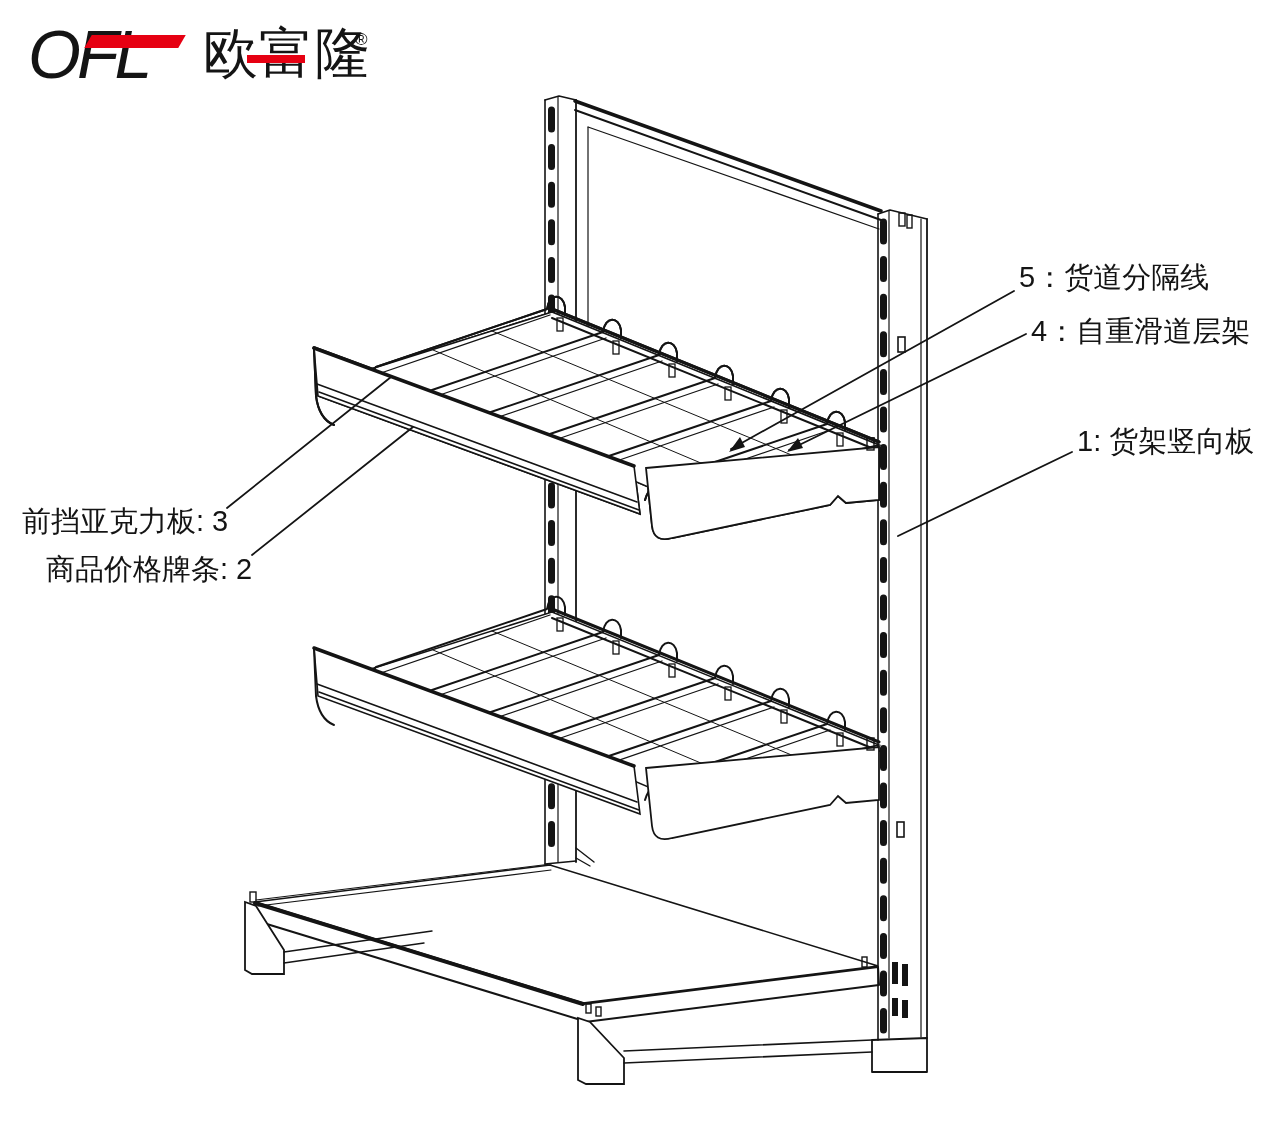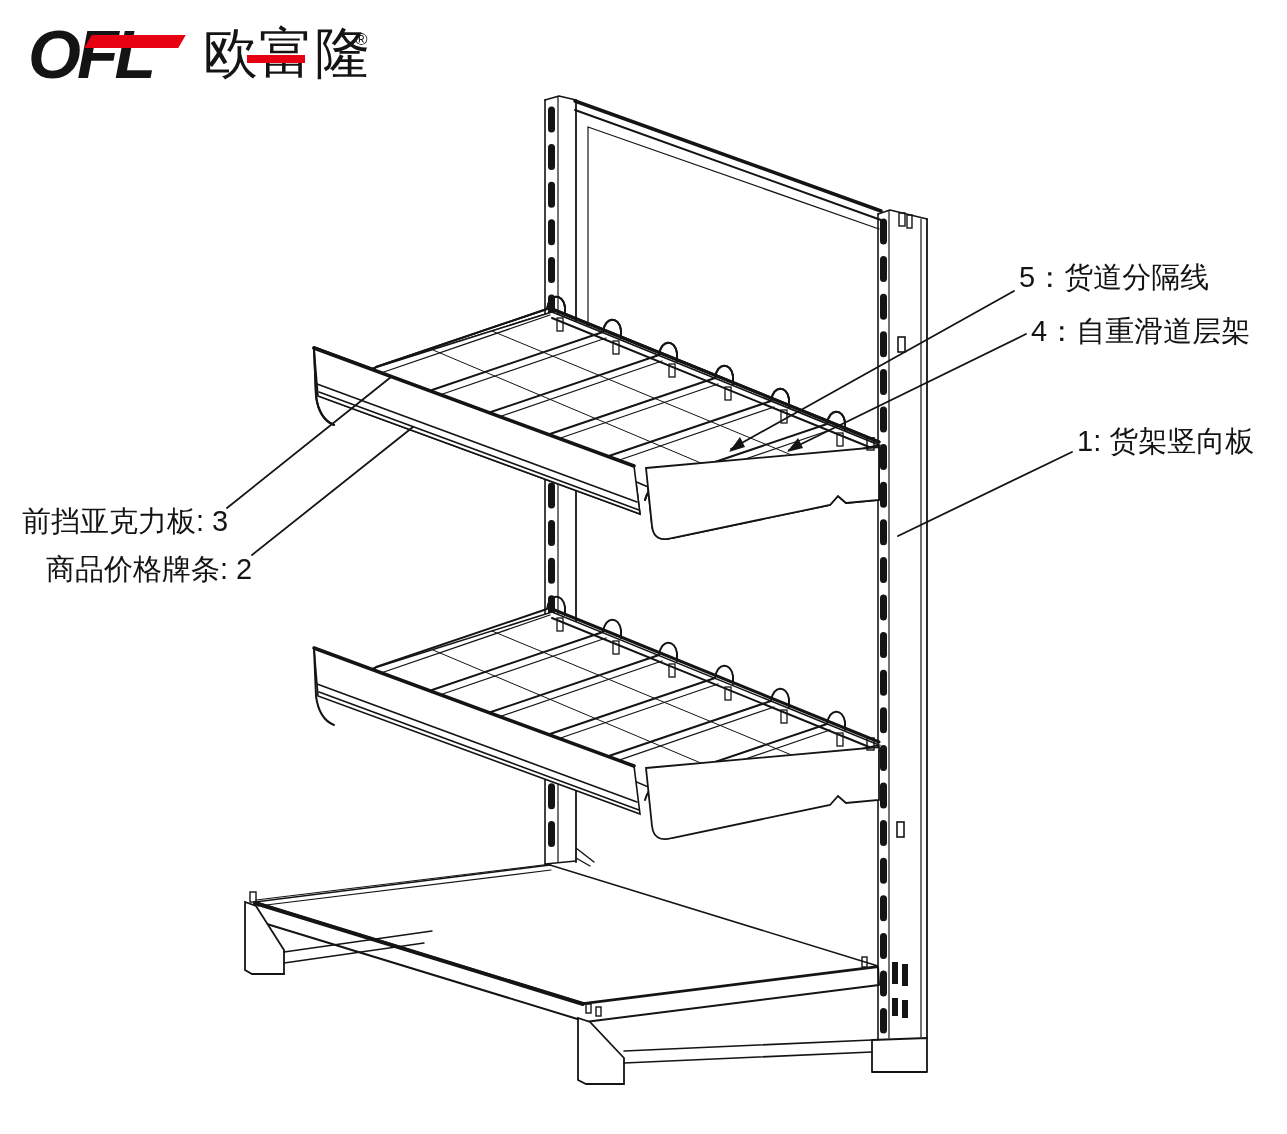--- a/index.html
+++ b/index.html
@@ -1,20 +1,20 @@
 <!DOCTYPE html>
 <html><head>
 <meta charset="utf-8">
 <style>
   html,body{margin:0;padding:0;background:#ffffff;}
   .page{position:relative;width:1287px;height:1134px;background:#ffffff;overflow:hidden;
         font-family:"Liberation Sans", sans-serif;color:#141414;}
   
   .logo{position:absolute;left:28px;top:18px;width:360px;height:84px;}
-  .ofl-latin{position:absolute;left:0;top:2px;font-style:italic;font-weight:700;
+  .ofl-latin{position:absolute;left:0;top:2px;font-style:italic;font-weight:400;
              font-size:68px;line-height:1.0;letter-spacing:-4px;color:#141414;}
   .bar-f{position:absolute;left:60px;top:17px;width:94px;height:13px;
          background:#e60012;transform:skewX(-30deg);}
   .ofl-cjk{position:absolute;left:175px;top:8px;font-weight:400;font-size:55px;
            line-height:1.0;letter-spacing:1px;color:#141414;}
   .bar-cjk{position:absolute;left:219px;top:37px;width:58px;height:8px;background:#e60012;}
   .reg-mark{position:absolute;left:327px;top:12px;font-size:17px;font-weight:400;color:#141414;}
   
   svg{position:absolute;left:0;top:0;}
   .ln{stroke:#141414;fill:none;stroke-linecap:round;stroke-linejoin:round;}

